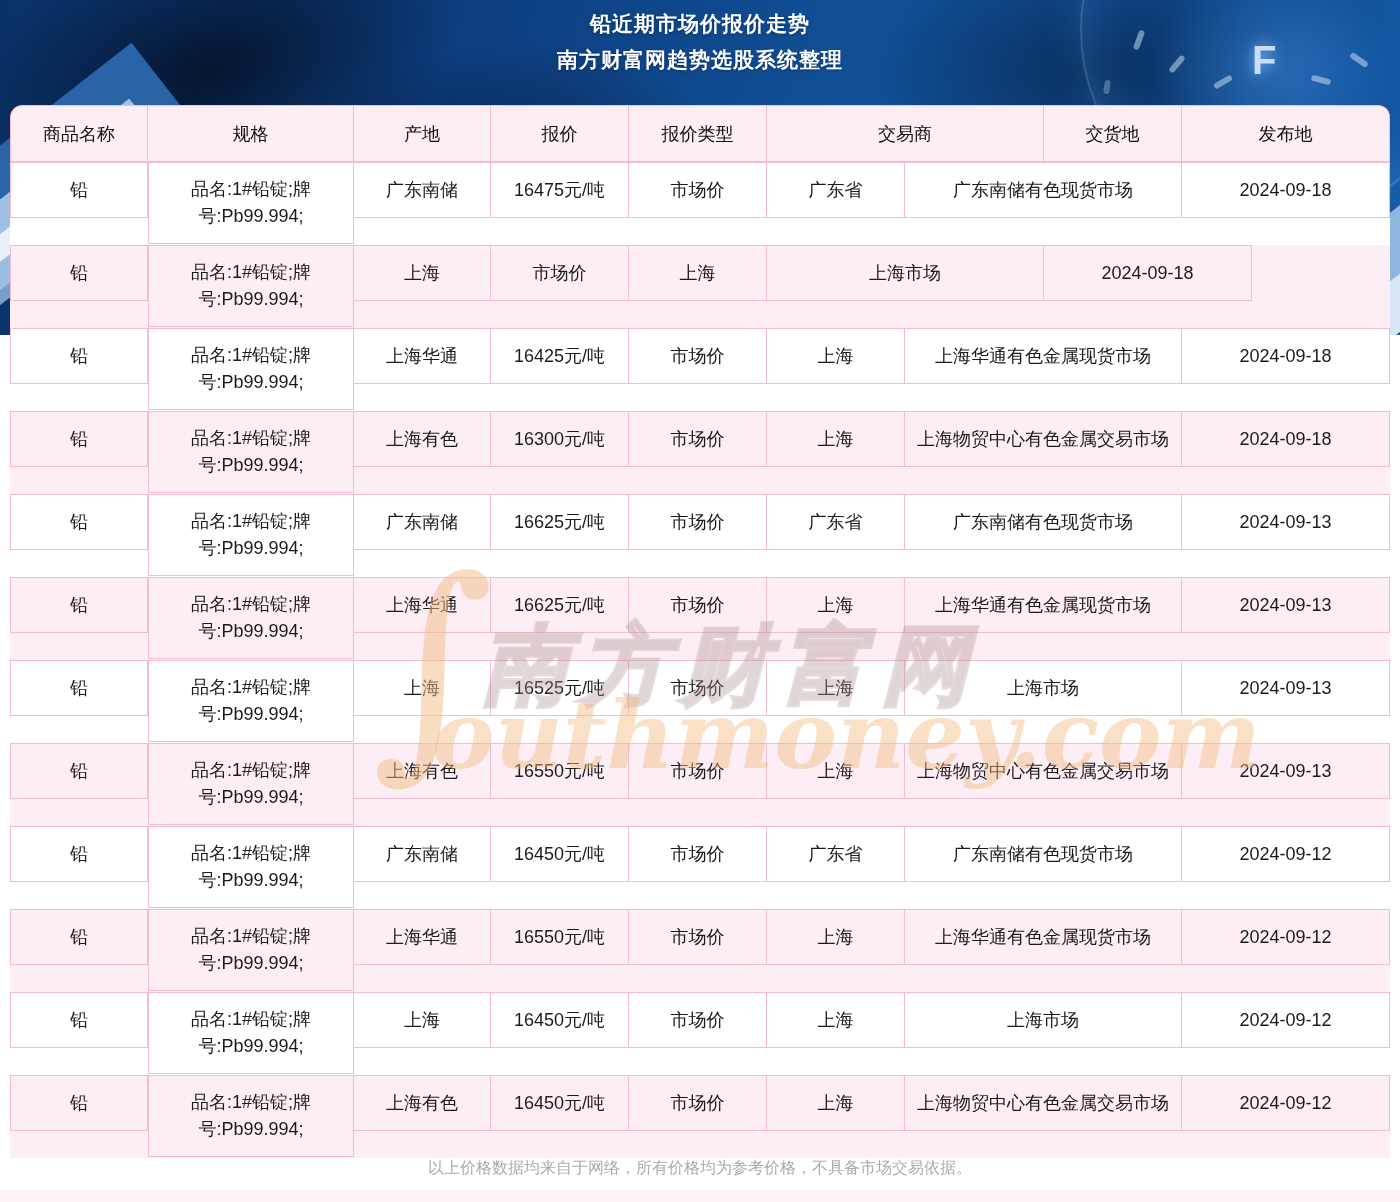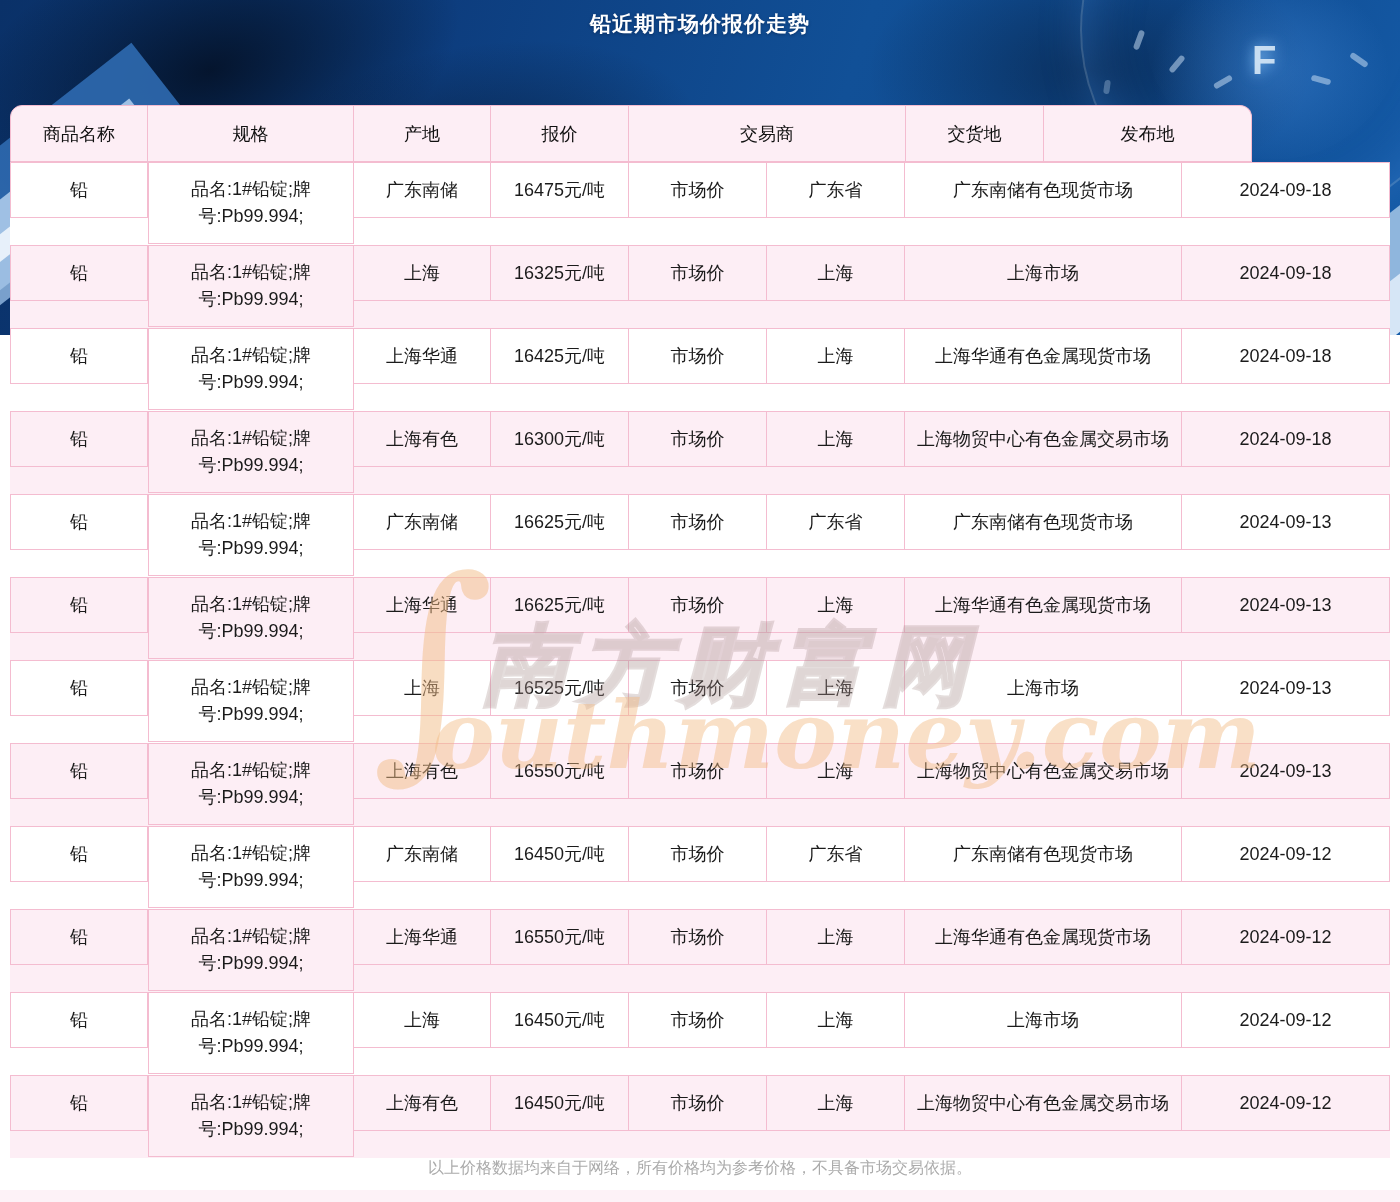--- a/index.html
+++ b/index.html
@@ -104,28 +104,30 @@
   <div class="shape wedge-dark"></div>
   <div class="shape wedge-mid"></div>
   <div class="shape wedge-light"></div>
   <div class="shape wedge-mid2"></div>
   <div class="shape rwedge1"></div>
   <div class="shape rwedge2"></div>
 </div>
 
 <div class="titles">
   <div>铅近期市场价报价走势</div>
+  <div>南方财富网趋势选股系统整理</div>
 </div>
 
 <div class="table-wrap">
   <div class="thead">
     <div class="hcell c0">商品名称</div>
     <div class="hcell c1">规格</div>
     <div class="hcell c2">产地</div>
     <div class="hcell c3">报价</div>
+    <div class="hcell c4">报价类型</div>
     <div class="hcell c6">交易商</div>
     <div class="hcell c5">交货地</div>
     <div class="hcell c7">发布地</div>
   </div>
 
   <div class="row">
     <div class="cells">
       <div class="cell c0">铅</div>
       <div class="cell c1 spec-ph"></div>
       <div class="cell c2">广东南储</div>
@@ -136,21 +138,20 @@
       <div class="cell c7">2024-09-18</div>
     </div>
     <div class="spec">品名:1#铅锭;牌号:Pb99.994;</div>
   </div>
 
   <div class="row pink">
     <div class="cells">
       <div class="cell c0">铅</div>
       <div class="cell c1 spec-ph"></div>
       <div class="cell c2">上海</div>
-      <div class="cell c3">16325元/吨</div>
       <div class="cell c4">市场价</div>
       <div class="cell c5">上海</div>
       <div class="cell c6">上海市场</div>
       <div class="cell c7">2024-09-18</div>
     </div>
     <div class="spec">品名:1#铅锭;牌号:Pb99.994;</div>
   </div>
 
   <div class="row">
     <div class="cells">

